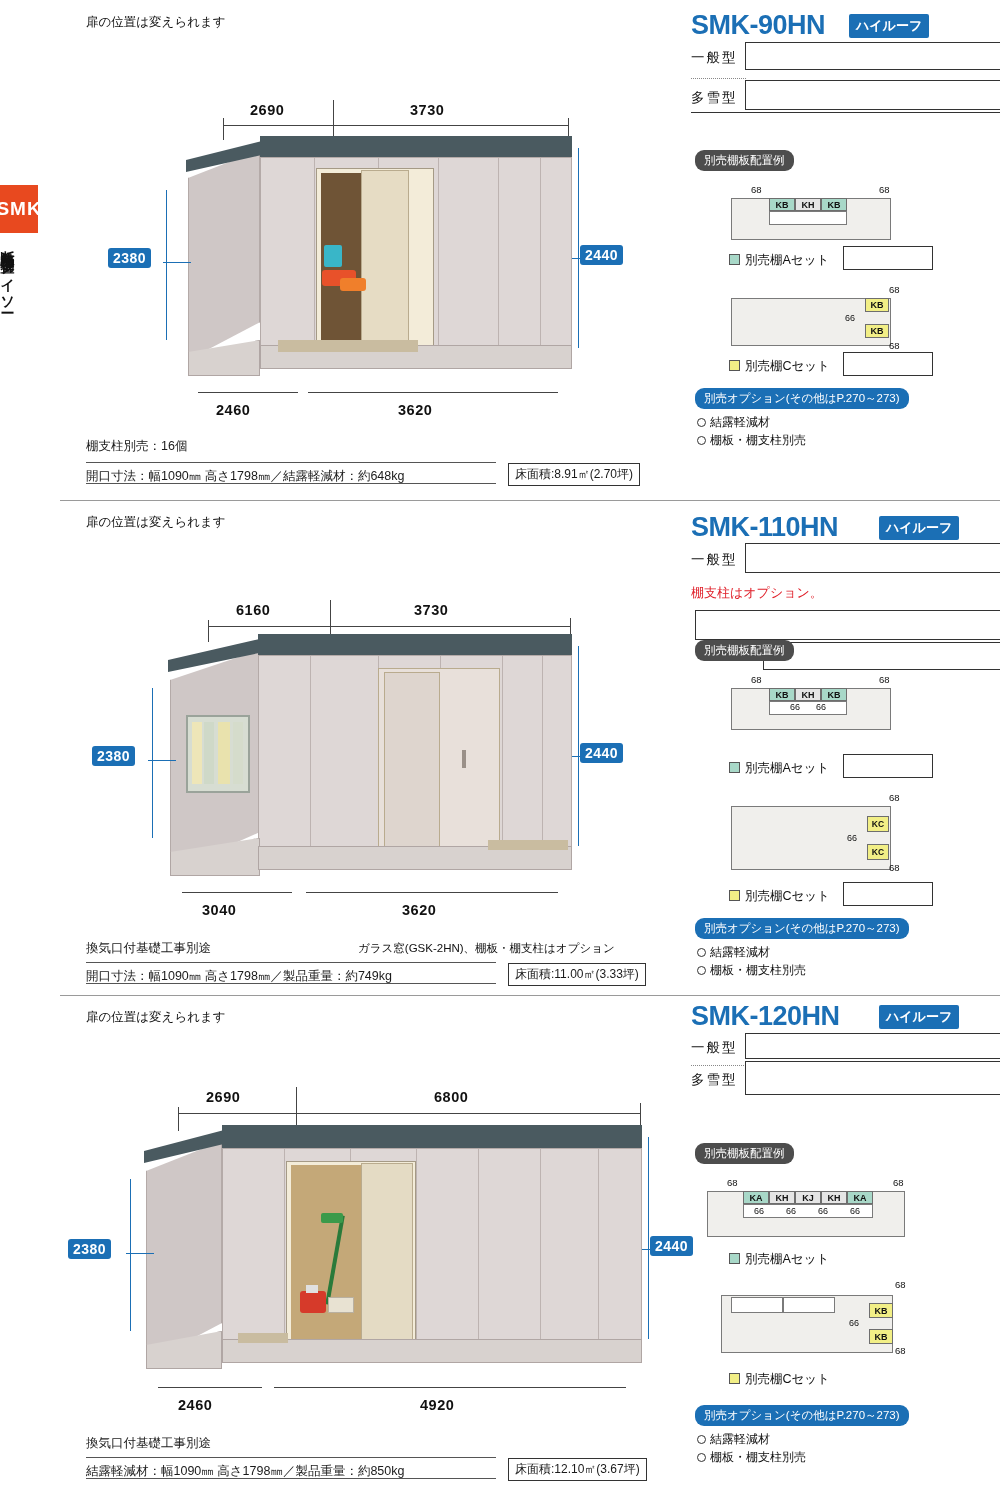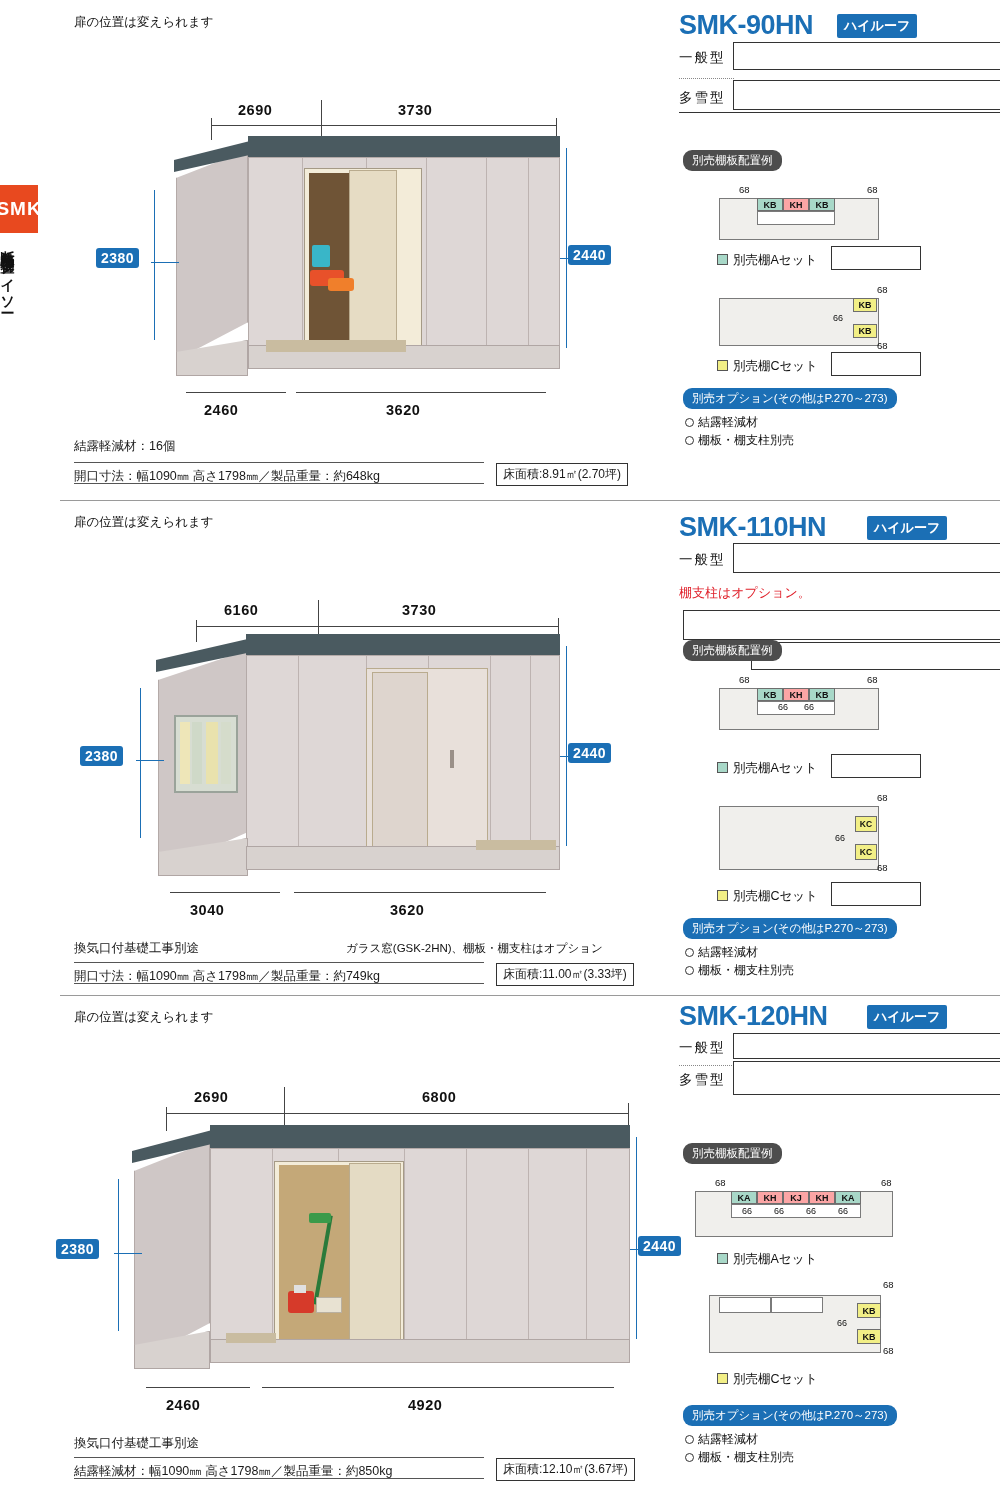--- a/index.html
+++ b/index.html
@@ -25,21 +25,21 @@
   }
   .side-tab .vtext {
     margin-top:6px;
     writing-mode:vertical-rl; text-orientation:upright;
     font-size:14px; font-weight:bold; line-height:1.15;
     letter-spacing:2px; color:#111;
     height:160px;
   }
 
   
-  .section { position:absolute; left:26px; width:962px; }
+  .section { position:absolute; left:38px; width:962px; }
   .sec1 { top:0; height:500px; }
   .sec2 { top:500px; height:495px; }
   .sec3 { top:995px; height:505px; }
 
   .hr { position:absolute; left:60px; width:940px; height:1px; background:#9a9a9a; }
 
   .note-top {
     position:absolute; left:48px; top:14px;
     font-size:12.5px; color:#111;
   }
@@ -119,21 +119,21 @@
   
   .shelf-dia { position:absolute; }
   .sh-outline { position:absolute; border:1px solid #7a7a7a; background:#fff; }
   .sh-cell {
     position:absolute; border:1px solid #6e6e6e; font-size:9px;
     display:flex; align-items:center; justify-content:center;
     font-weight:bold; color:#111;
   }
   .sh-green { background:#a8d8c8; }
   .sh-yellow { background:#f2ef86; }
-  .sh-white { background:#fca5a5; }
+  .sh-white { background:#e5e5e5; }
   .sh-num {
     position:absolute; font-size:9px; color:#111;
     display:flex; align-items:center; justify-content:center;
   }
   .sh-68 { position:absolute; font-size:9.5px; color:#111; }
 
   .swatch { position:absolute; width:11px; height:11px; border:1px solid #555; }
   .set-label { position:absolute; font-size:12.5px; color:#111; }
   .setbox { position:absolute; border:1px solid #333; background:#fff; }
 
@@ -211,22 +211,22 @@
       <div class="lineh" style="left:230px; top:352px; width:250px;"></div>
 
       <div class="dimblack" style="left:172px; top:62px;">2690</div>
       <div class="dimblack" style="left:332px; top:62px;">3730</div>
       <div class="dimblue" style="left:30px; top:208px;">2380</div>
       <div class="dimblue" style="left:502px; top:205px;">2440</div>
       <div class="dimblack" style="left:138px; top:362px;">2460</div>
       <div class="dimblack" style="left:320px; top:362px;">3620</div>
     </div>
 
-    <div class="spec-line" style="top:438px;">結露軽減材：16個</div>
-    <div class="spec-line" style="top:468px;">開口寸法：幅1090㎜ 高さ1798㎜／製品重量：約648kg</div>
+    <div class="spec-line" style="top:438px;">棚支柱別売：16個</div>
+    <div class="spec-line" style="top:468px;">開口寸法：幅1090㎜ 高さ1798㎜／結露軽減材：約648kg</div>
     <div class="underline-row" style="left:48px; top:462px; width:410px; height:22px; border-left:none; border-right:none;"></div>
     <div class="box-outline" style="left:470px; top:463px;">床面積:8.91㎡(2.70坪)</div>
 
     <div class="right">
       <div class="model-name" style="left:8px; top:10px;">SMK-90HN</div>
       <div class="highroof" style="left:166px; top:14px;">ハイルーフ</div>
 
       <div class="type-label" style="left:8px; top:49px;">一般型</div>
       <div class="pricebox" style="left:62px; top:42px; width:290px; height:28px;">
         <span></span>

